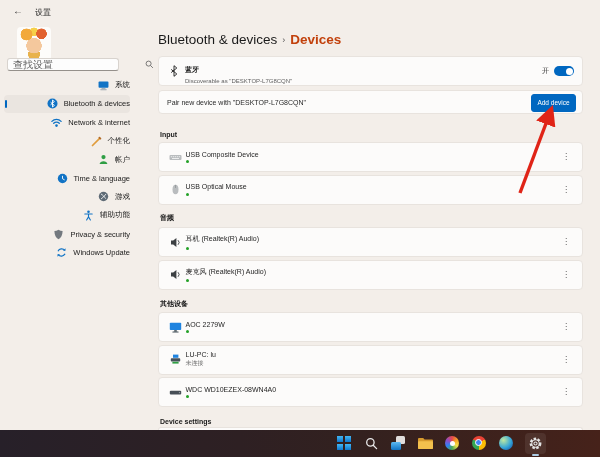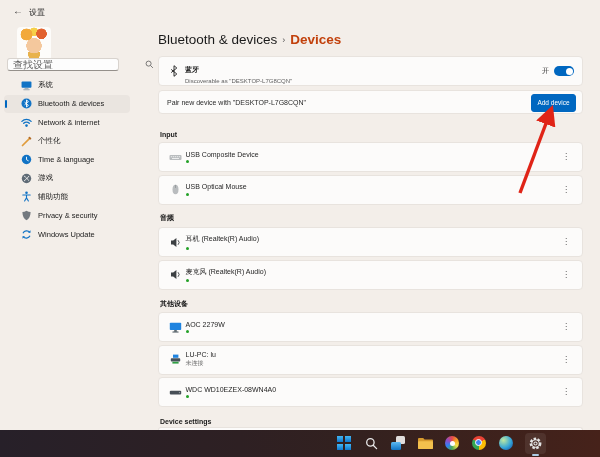--- a/index.html
+++ b/index.html
@@ -2,40 +2,40 @@
 <html><head>
 <meta charset="utf-8">
 <style>
   * { margin:0; padding:0; box-sizing:border-box; }
   html,body { width:600px; height:457px; overflow:hidden; }
   body { font-family:"Liberation Sans","DejaVu Sans",sans-serif; }
   .screen { position:relative; width:600px; height:457px; background:#f3eee9; overflow:hidden; }
 
   
   .titlebar-back { position:absolute; left:13px; top:5px; font-size:10px; color:#333; cursor:default; }
-  .titlebar-title { position:absolute; left:29px; top:7px; font-size:8px; color:#222; }
+  .titlebar-title { position:absolute; left:35px; top:7px; font-size:8px; color:#222; }
   .avatar { position:absolute; left:17px; top:27px; width:34px; height:34px; border-radius:4px;
     background:
       radial-gradient(circle at 28% 22%, #f2a93b 0 16%, transparent 17%),
       radial-gradient(circle at 72% 20%, #e2622f 0 14%, transparent 15%),
       radial-gradient(circle at 50% 14%, #f6d04a 0 12%, transparent 13%),
       radial-gradient(circle at 50% 55%, #f4c89d 0 30%, transparent 31%),
       radial-gradient(circle at 40% 52%, #7a3c18 0 5%, transparent 6%),
       radial-gradient(circle at 60% 52%, #7a3c18 0 5%, transparent 6%),
       radial-gradient(circle at 50% 80%, #e8b24c 0 18%, transparent 19%),
       #fdfcfa; }
   .searchbox { position:absolute; left:7px; top:58px; width:112px; height:13px; background:#fdfdfd;
     border:1px solid #d8d3ce; border-bottom-color:#95908b; border-radius:3px; display:flex; align-items:center; }
   .searchbox input { flex:1; border:none; outline:none; background:transparent; font-size:10px; color:#444;
     padding-left:5px; font-family:inherit; }
   .searchbox input::placeholder { color:#5f5f5f; }
   .search-ico { margin-right:4px; display:flex; }
 
   .nav { position:absolute; left:4px; top:76px; width:126px; }
-  .nav-item { position:relative; height:18.6px; display:flex; align-items:center; padding-left:17px; border-radius:4px; cursor:default; }
+  .nav-item { position:relative; height:18.6px; display:flex; align-items:center; padding-left:17px; border-radius:4px; cursor:default;justify-content:flex-end; }
   .nav-item.active { background:#eae5e0; }
   .nav-item.active::before { content:""; position:absolute; left:0.5px; top:5px; width:2.5px; height:8.5px; border-radius:2px; background:#0067c0; }
   .nav-ico { width:11px; height:11px; display:flex; align-items:center; justify-content:center; flex:0 0 11px; }
   .nav-label { margin-left:6px; font-size:7.5px; color:#1b1b1b; white-space:nowrap; }
 
   
   .breadcrumb { position:absolute; left:158px; top:32px; font-size:13.5px; color:#1a1a1a; display:flex; align-items:center; }
   .breadcrumb .sep { font-size:9px; color:#555; margin:1px 5px 0 5px; }
   .breadcrumb .current { font-weight:bold; color:#c2410c; }
 
@@ -145,20 +145,29 @@
           <svg width="11" height="11" viewBox="0 0 11 11">
             <path d="M1.5 9.5 L8.4 2.6" stroke="#e09c3c" stroke-width="1.7" stroke-linecap="round"></path>
             <path d="M8.4 1.6 l1 1" stroke="#b26a25" stroke-width="1.8" stroke-linecap="round"></path>
           </svg>
         </span>
       <span class="nav-label">个性化</span>
     </div>
     <div class="nav-item">
       <span class="nav-ico">
           <svg width="11" height="11" viewBox="0 0 11 11">
+            <circle cx="5.5" cy="3.1" r="2.1" fill="#2f9e44"></circle>
+            <path d="M1.6 10 a4 3.4 0 0 1 7.8 0z" fill="#2f9e44"></path>
+          </svg>
+        </span>
+      <span class="nav-label">帐户</span>
+    </div>
+    <div class="nav-item">
+      <span class="nav-ico">
+          <svg width="11" height="11" viewBox="0 0 11 11">
             <circle cx="5.5" cy="5.5" r="4.7" fill="#1173c5"></circle>
             <path d="M5.5 2.8 V5.7 L7.6 6.9" stroke="#fff" stroke-width="0.9" fill="none"></path>
           </svg>
         </span>
       <span class="nav-label">Time &amp; language</span>
     </div>
     <div class="nav-item">
       <span class="nav-ico">
           <svg width="11" height="11" viewBox="0 0 11 11">
             <circle cx="5.5" cy="5.5" r="4.7" fill="#5f6b76"></circle>

